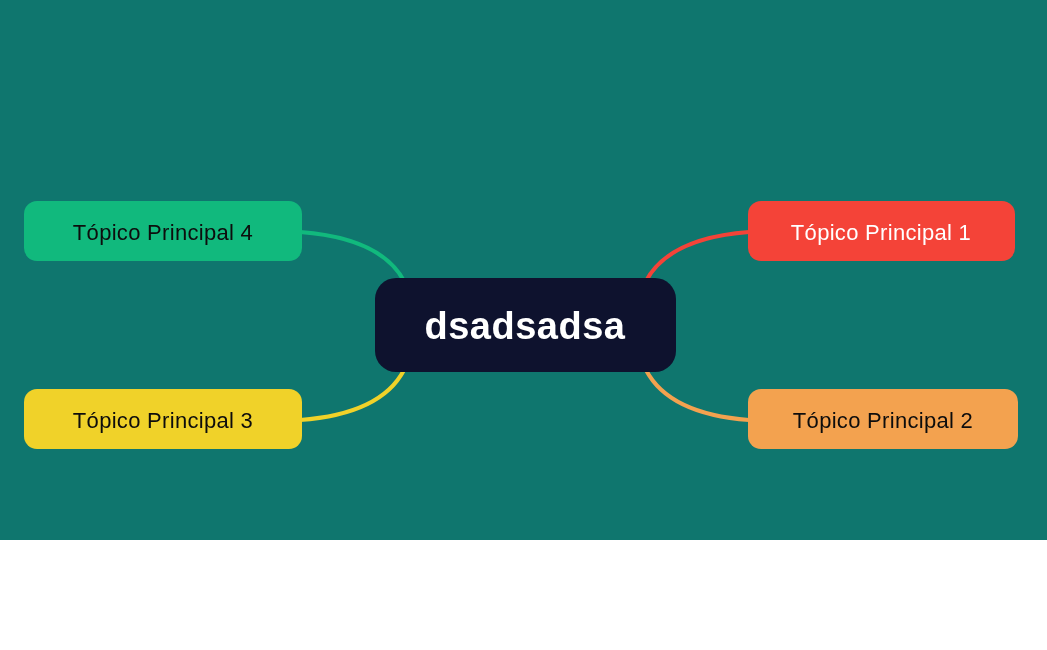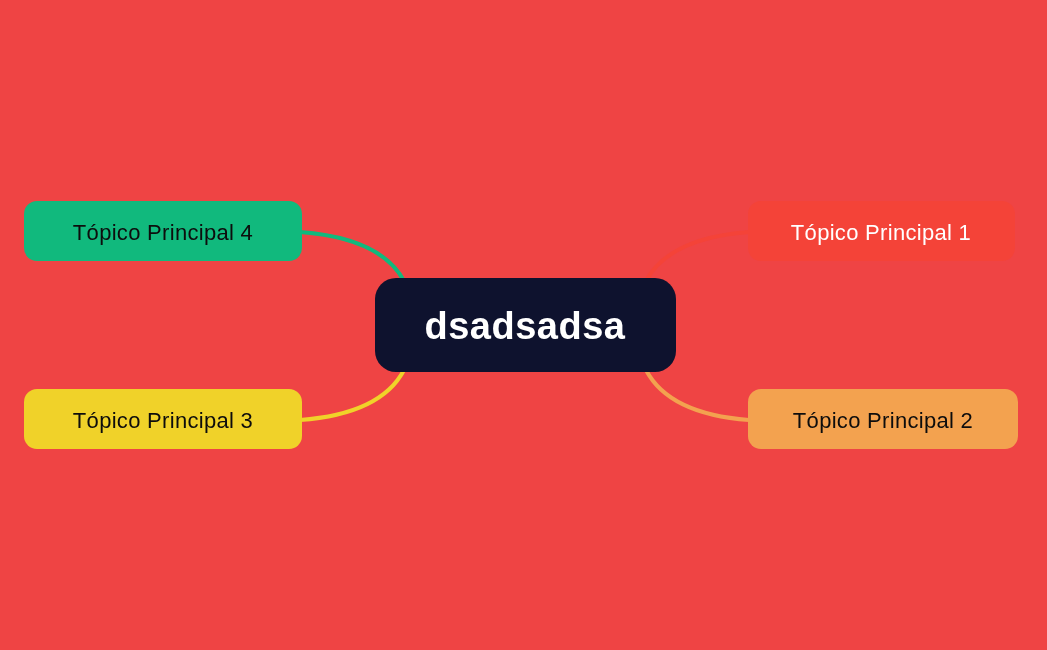--- a/index.html
+++ b/index.html
@@ -3,22 +3,22 @@
 <meta charset="utf-8">
 <style>
   html, body {
     margin: 0;
     padding: 0;
     background: #ffffff;
   }
   .stage {
     position: relative;
     width: 1047px;
-    height: 650px;
-    background: #ef4444;
+    height: 540px;
+    background: #0f766e;
     overflow: hidden;
     font-family: "Liberation Sans", sans-serif;
   }
   svg.mindmap {
     display: block;
     width: 1047px;
     height: 650px;
   }
   .connector {
     fill: none;

